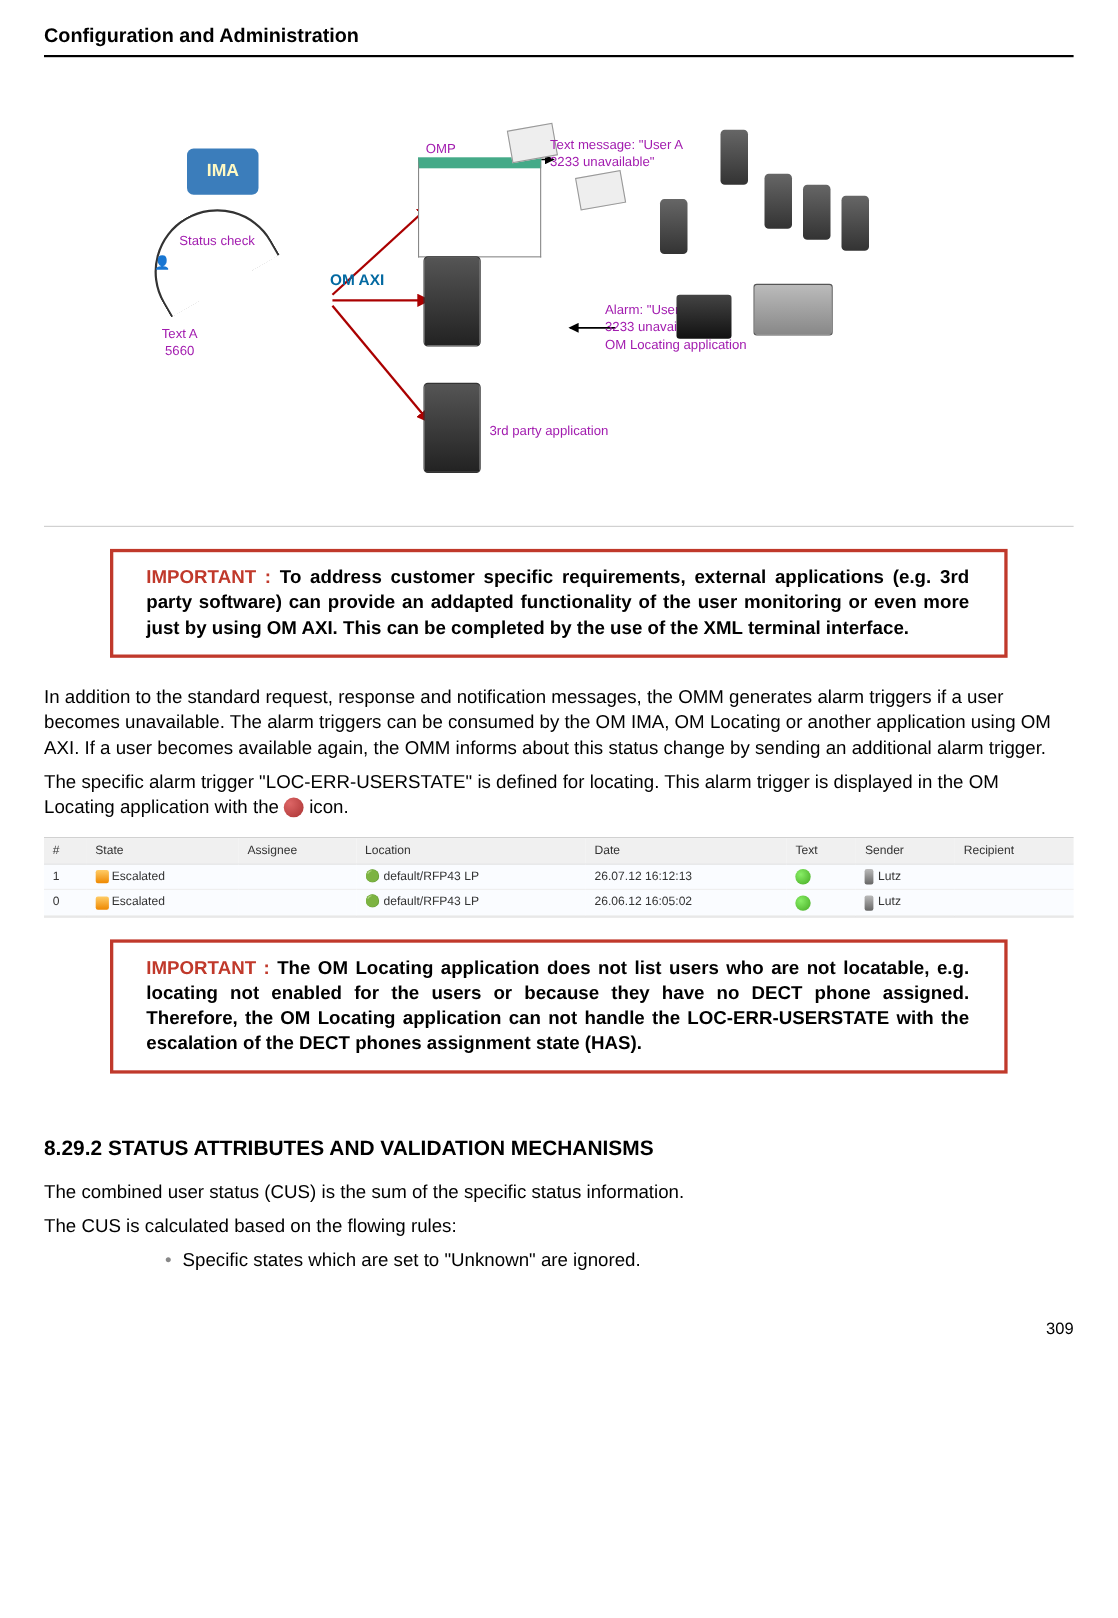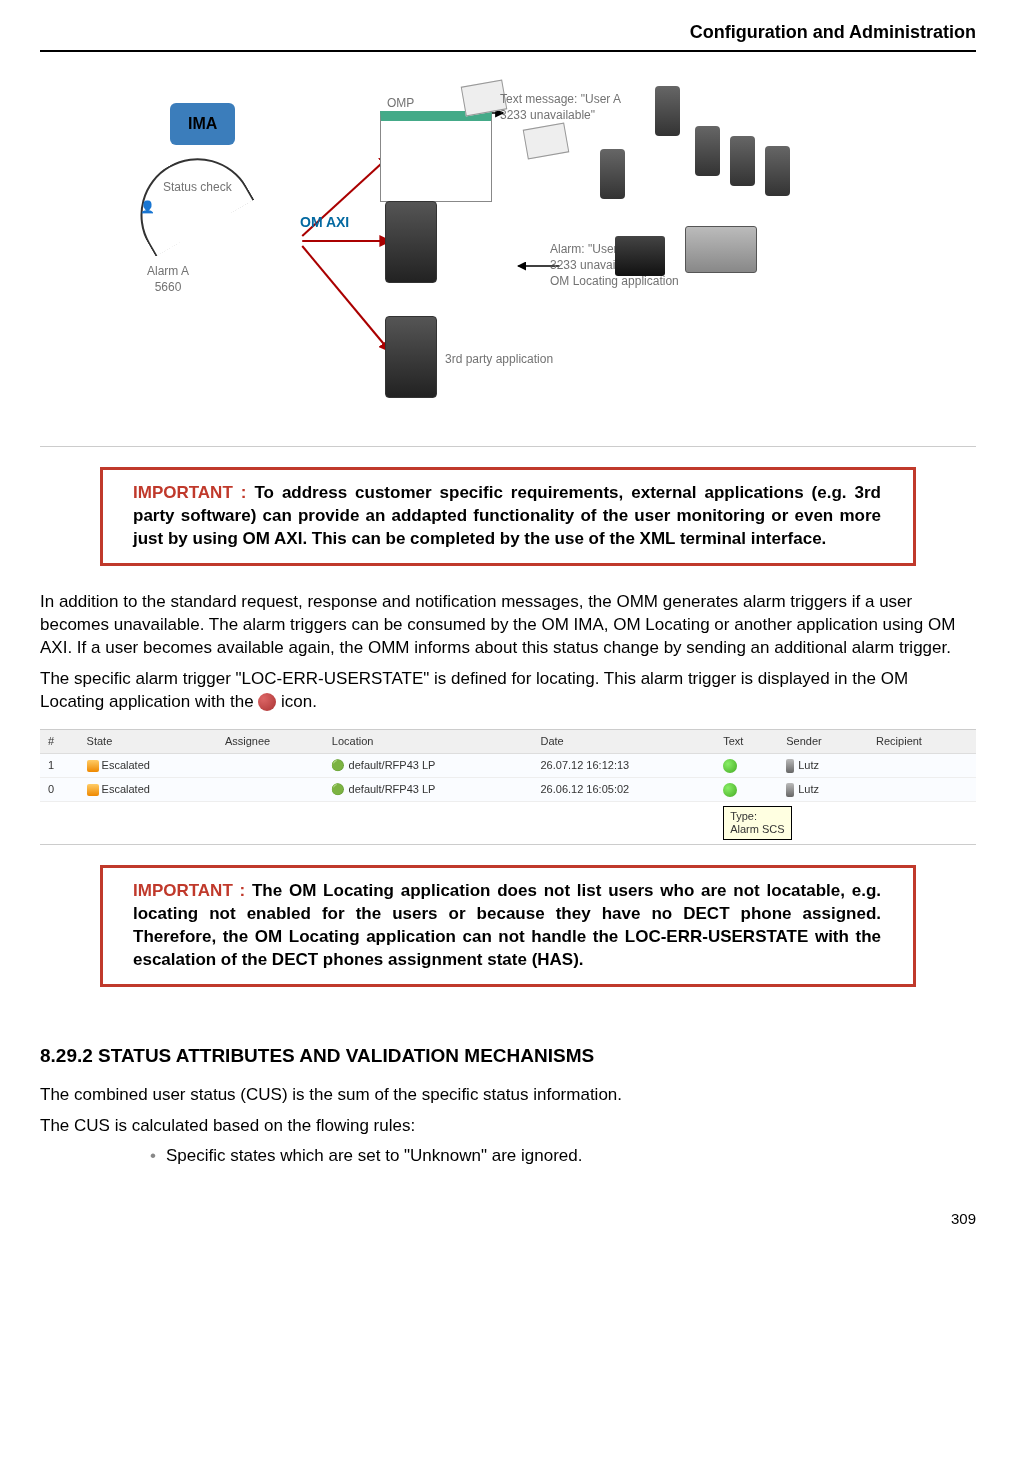--- a/index.html
+++ b/index.html
@@ -6,45 +6,44 @@
       font-family: Arial, Helvetica, sans-serif;
       width: 1016px;
       margin: 0 auto;
       padding: 20px 40px;
       box-sizing: border-box;
       color: #000;
       font-size: 17px;
       line-height: 1.35;
     }
     .header-section {
-      text-align: right;
       font-weight: bold;
       font-size: 18px;
       padding-bottom: 6px;
       border-bottom: 2px solid #000;
-      margin-bottom: 4px;
+      margin-bottom: 36px;
     }
     .diagram-container {
       border-bottom: 1px solid #ccc;
       padding: 15px 5px;
       margin-bottom: 20px;
     }
     .diagram {
       position: relative;
       height: 360px;
       width: 100%;
     }
     .diagram .block {
       position: absolute;
       font-size: 12px;
       text-align: center;
     }
     .ima-box {
       background: #3b7dbb;
-      color: #000000;
+      color: #fef9c3;
       font-weight: bold;
       padding: 10px 18px;
       border-radius: 6px;
       font-size: 16px;
     }
     .server {
       width: 50px; height: 80px;
       background: linear-gradient(#555,#222);
       border-radius: 4px;
       border: 1px solid #333;
@@ -77,21 +76,21 @@
       background: linear-gradient(#444,#111);
       border-radius: 3px;
     }
     .person {
       font-size: 50px;
       line-height: 1;
     }
     .label-sm {
       position: absolute;
       font-size: 12px;
-      color: #737373;
+      color: #a21caf;
     }
     .status-arc {
       position: absolute;
       width: 110px; height: 70px;
       border: 2px solid #333;
       border-bottom: none;
       border-radius: 60px 60px 0 0;
       transform: rotate(-30deg);
     }
     .important-box {
@@ -237,21 +236,21 @@
       <line x1="500" y1="195" x2="460" y2="195" stroke="#000" stroke-width="1.5" marker-end="url(#arrb)"></line>
     </svg>
 
     <div class="block" style="left:125px; top:32px;">
       <div class="ima-box">IMA</div>
     </div>
     <div class="status-arc" style="left:85px; top:90px;"></div>
     <div class="label-sm" style="left:118px; top:108px;">Status check</div>
     <div class="block person" style="left:95px; top:130px;">👤</div>
     <div class="label-sm" style="left:102px; top:192px; text-align:center;">
-      <span>Alarm A</span><br>
+      <span>Text A</span><br>
       <span>5660</span>
     </div>
 
     <div class="label-sm red-axis" style="left:255px; top:142px;">OM AXI</div>
 
     <div class="block" style="left:335px; top:40px;">
       <div class="window"></div>
     </div>
     <div class="label-sm" style="left:342px; top:24px;">OMP</div>
 
@@ -340,27 +339,20 @@
       <tr>
         <td>0</td>
         <td class="state-cell"><span class="esc-icon"></span><span>Escalated</span></td>
         <td></td>
         <td>🟢 <span>default/RFP43 LP</span></td>
         <td>26.06.12 16:05:02</td>
         <td><span class="green-icon"></span></td>
         <td><span class="sender-icon"></span><span>Lutz</span></td>
         <td></td>
       </tr>
-      <tr>
-        <td colspan="5" style="background:transparent;border:none;"></td>
-        <td colspan="3" style="background:transparent;border:none;">
-          <div class="tooltip-box" style="white-space:pre;">Type:
-Alarm SCS</div>
-        </td>
-      </tr>
     </tbody>
   </table>
 </div>
 
 <div class="important-box">
   <span class="imp-label">IMPORTANT : </span><span class="imp-text-indent">The OM Locating application does not list users who are not locatable, e.g. locating not enabled for the users or because they have no DECT phone assigned. Therefore, the OM Locating application can not handle the LOC-ERR-USERSTATE with the escalation of the DECT phones assignment state (HAS).</span>
 </div>
 
 <div class="section-heading">8.29.2 STATUS ATTRIBUTES AND VALIDATION MECHANISMS</div>
 

